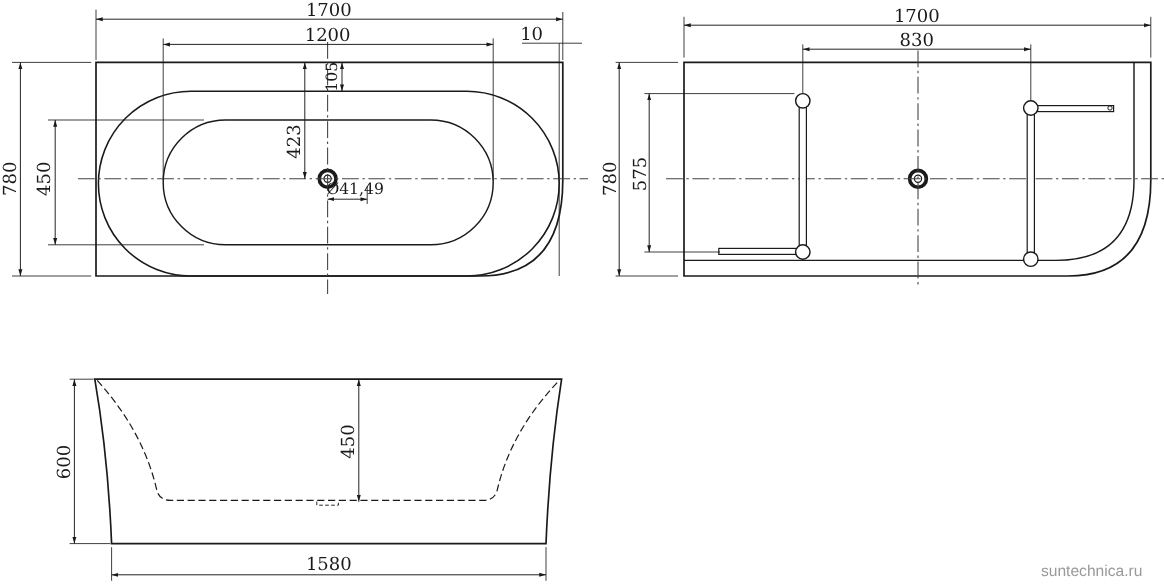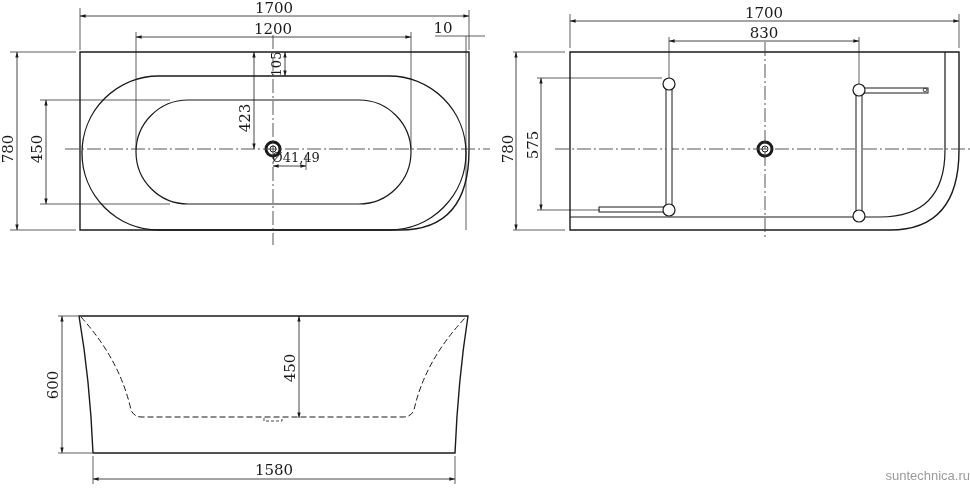--- a/index.html
+++ b/index.html
@@ -1,19 +1,19 @@
 <!DOCTYPE html>
 <html><head>
 <meta charset="utf-8">
 <style>
   html, body { margin: 0; padding: 0; background: #ffffff; }
   body { width: 970px; height: 489px; position: relative; overflow: hidden; }
   #drawing { position: absolute; left: 0; top: 0; }
   .dim { font-family: "DejaVu Serif", "Liberation Serif", serif; font-size: 15px; fill: #1a1a1a; }
-  .wm { position: absolute; right: 0; bottom: 6px; font-family: "Liberation Sans", "DejaVu Sans", sans-serif; font-size: 13px; color: #9a9a9a; }
+  .wm { position: absolute; right: 18px; bottom: 6px; font-family: "Liberation Sans", "DejaVu Sans", sans-serif; font-size: 13px; color: #9a9a9a; }
 </style>
 </head>
 <body>
 
 <svg id="drawing" width="970" height="489" viewBox="0 0 970 489" xmlns="http://www.w3.org/2000/svg">
   <defs>
     <marker id="arr" viewBox="0 0 10 10" refX="10" refY="5" markerWidth="7" markerHeight="7" orient="auto-start-reverse">
       <path d="M0,2 L10,5 L0,8 z" fill="#1a1a1a"></path>
     </marker>
   </defs>

